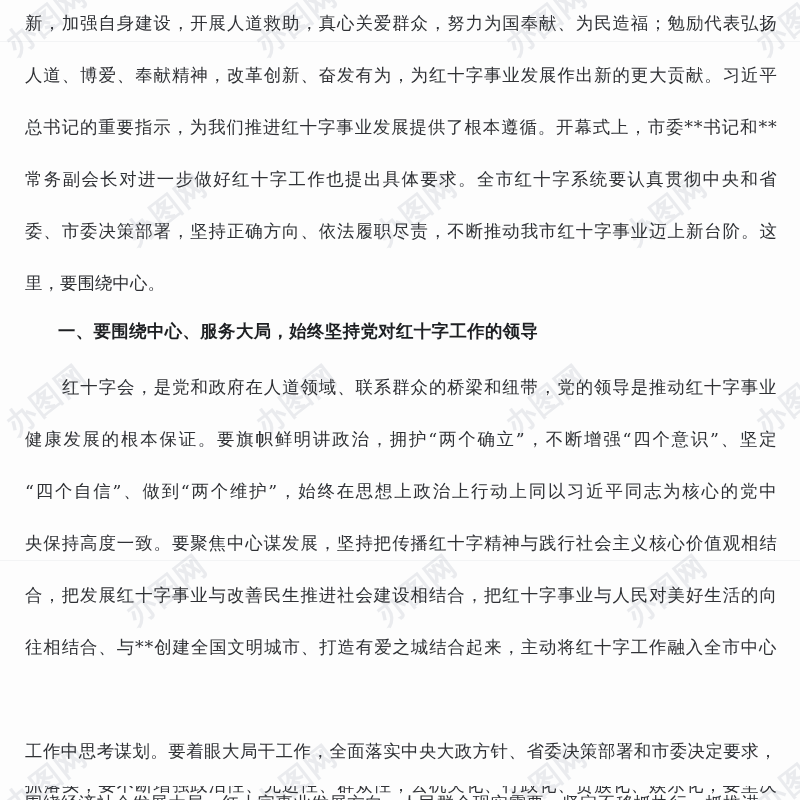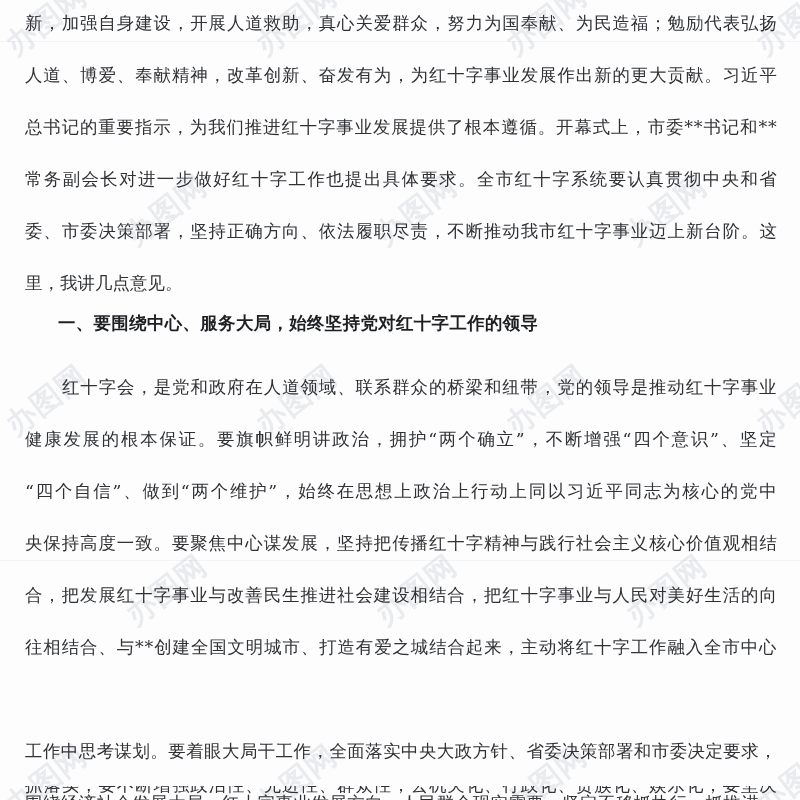--- a/index.html
+++ b/index.html
@@ -360,23 +360,23 @@
         <span>事</span>
         <span>业</span>
         <span>迈</span>
         <span>上</span>
         <span>新</span>
         <span>台</span>
         <span>阶</span>
         <span>。</span>
         <span>这</span>
       </div>
-    <div class="line ragged" style="top:268px;">里，我讲几点意见。</div>
-
-    <div class="line heading headingindent" style="top:308px;">一、要围绕中心、服务大局，始终坚持党对红十字工作的领导</div>
+    <div class="line ragged" style="top:268px;">里，要围绕中心。</div>
+
+    <div class="line heading headingindent" style="top:316px;">一、要围绕中心、服务大局，始终坚持党对红十字工作的领导</div>
 
     <div class="line just indent" style="top:372px;">
         <span>红</span>
         <span>十</span>
         <span>字</span>
         <span>会</span>
         <span>，</span>
         <span>是</span>
         <span>党</span>
         <span>和</span>

